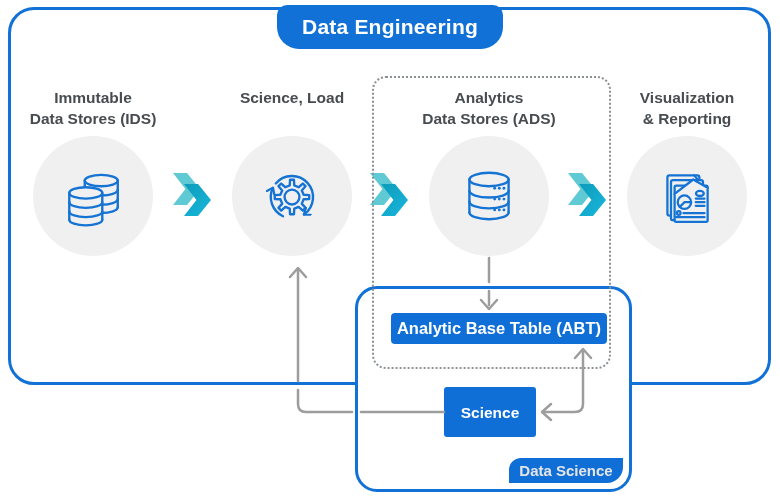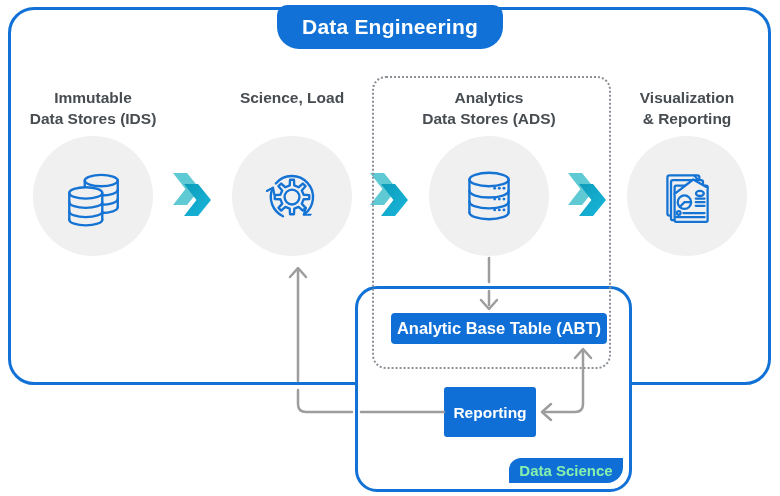--- a/index.html
+++ b/index.html
@@ -53,21 +53,21 @@
     background:#0f6fd6;border-radius:4px;color:#ffffff;font-size:16.5px;font-weight:700;
     line-height:31px;text-align:center;margin-left:9px;
   }
   .ms-button{
     position:absolute;left:444px;top:387px;width:92px;height:50px;z-index:5;
     background:#0f6fd6;border-radius:3px;color:#ffffff;font-size:15.5px;font-weight:700;
     line-height:21px;text-align:center;display:flex;flex-direction:column;justify-content:center;
   }
   .ds-tab{
     position:absolute;left:509px;top:458px;width:114px;height:25px;z-index:5;
-    background:#0f6fd6;border-radius:12px 0 16px 0;color:#86efac;font-size:15px;font-weight:700;
+    background:#0f6fd6;border-radius:12px 0 16px 0;color:#e5e5e5;font-size:15px;font-weight:700;
     line-height:25px;text-align:center;
   }
   .arrow-overlay{position:absolute;left:0;top:0;z-index:6;pointer-events:none;}
 </style>
 </head>
 <body>
 
 <div class="canvas">
 
   <div class="container-border"></div>
@@ -170,21 +170,21 @@
     <div class="chev chev-back"></div>
     <div class="chev chev-front"></div>
   </div>
 
   <div class="ds-box"></div>
 
   <div class="dotted-box"></div>
 
   <div class="abt-button">Analytic Base Table (ABT)</div>
   <div class="ms-button">
-    <div>Reporting</div>
+    <div>Science</div>
   </div>
   <div class="ds-tab">Data Science</div>
 
   <svg class="arrow-overlay" width="780" height="496" viewBox="0 0 780 496" fill="none" stroke="#9d9d9d" stroke-width="2.5" stroke-linecap="round" stroke-linejoin="round">
 
     <path d="M489,258 V282 M489,291 V305"></path>
     <path d="M481,300 L489,309 L497,300"></path>
 
     <path d="M583,352 V404 Q583,412 575,412 H545"></path>
     <path d="M575,358 L583,349 L591,358"></path>

